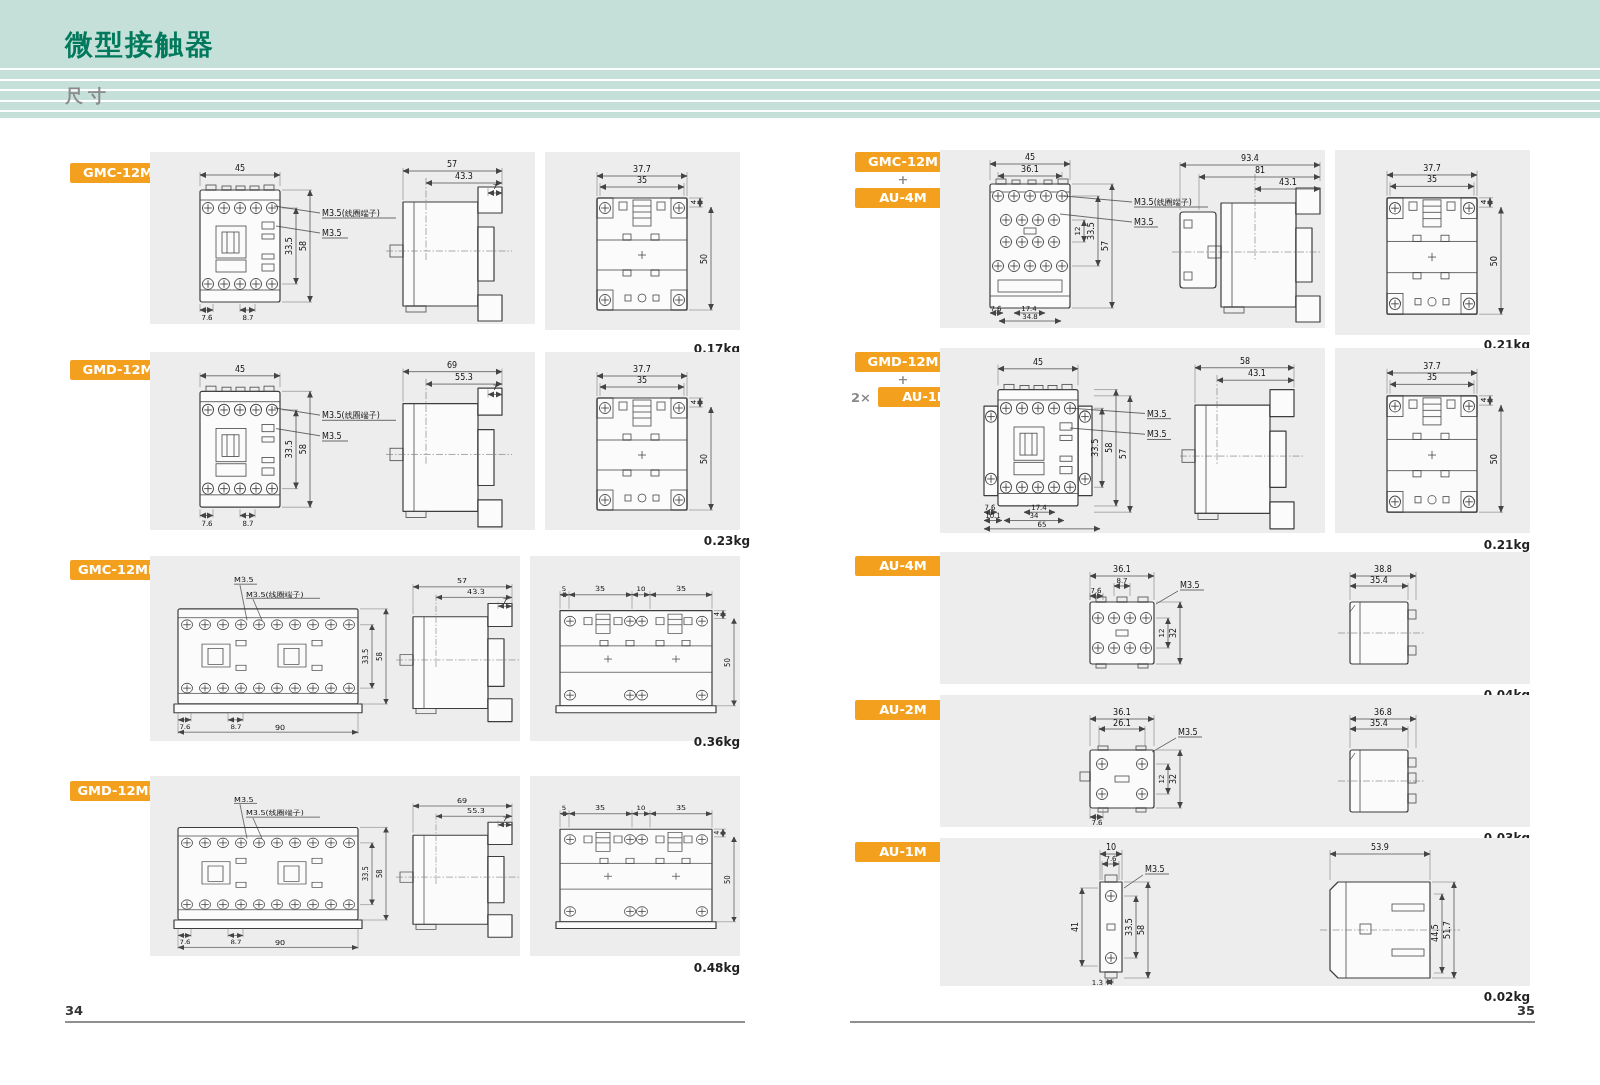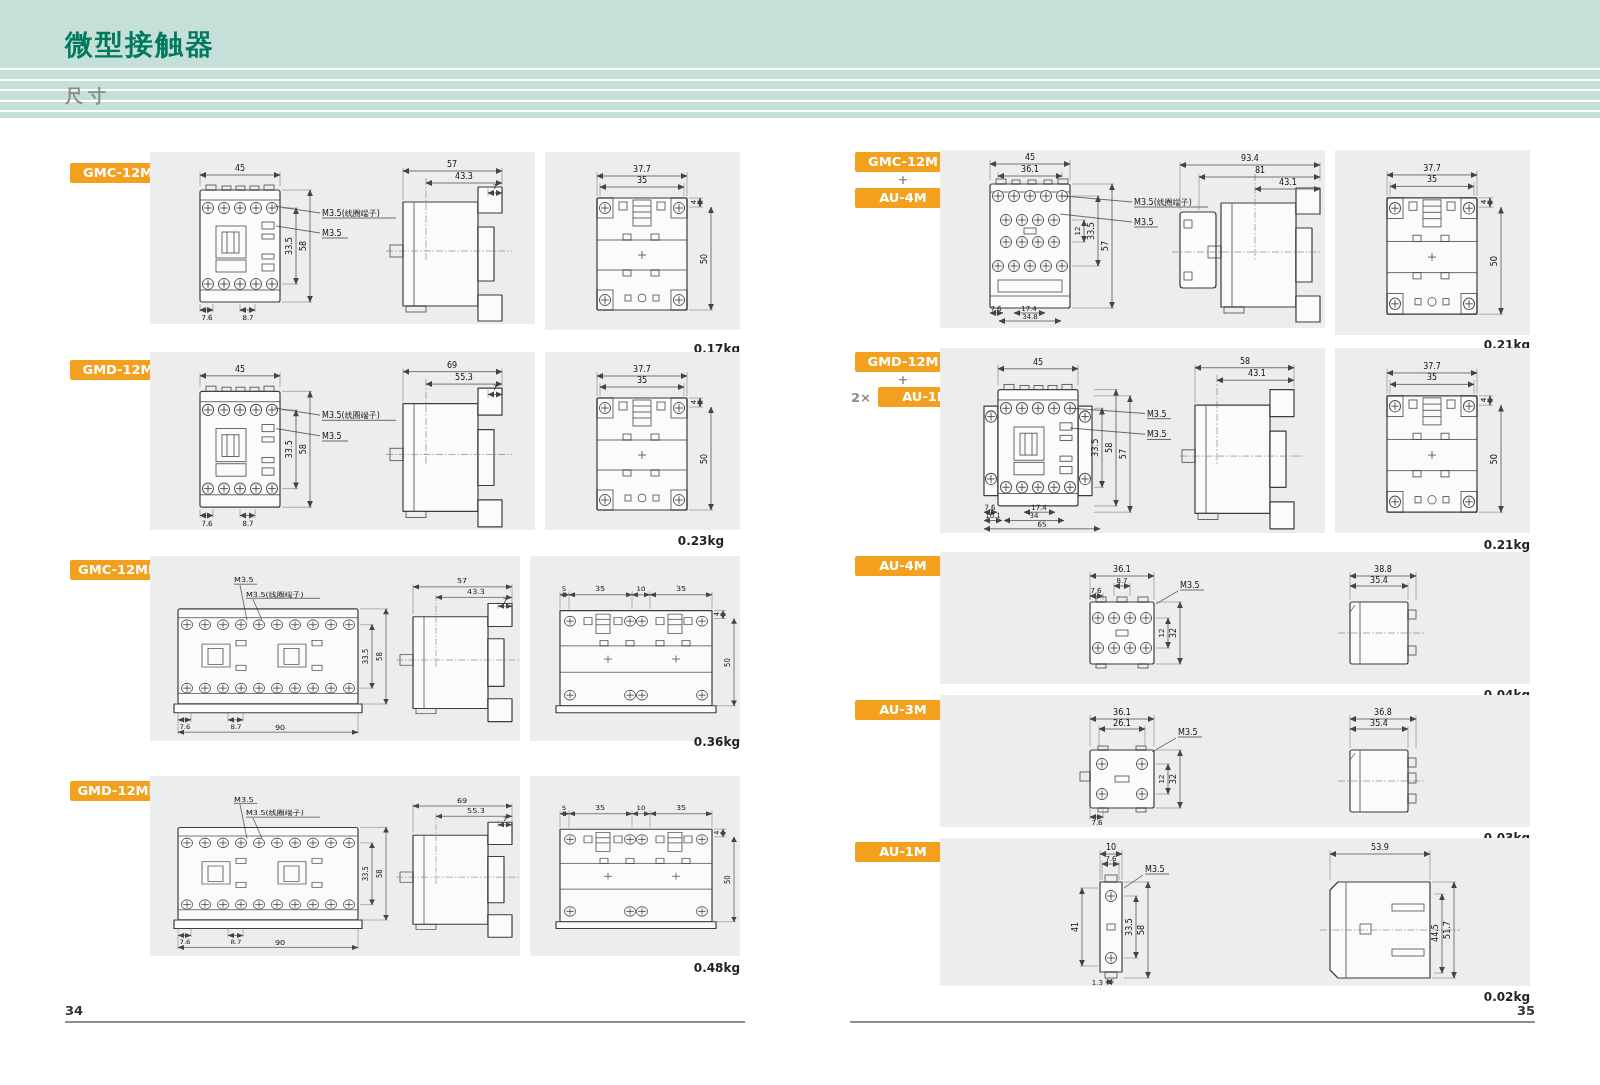--- a/index.html
+++ b/index.html
@@ -392,21 +392,21 @@
         <line class="ex" x1="144" y1="46" x2="158" y2="46"></line>
           <line class="ex" x1="144" y1="55" x2="158" y2="55"></line>
         <line class="dm" x1="155" y1="46" x2="155" y2="55"></line>
           <text class="sm" transform="rotate(-90 151 50)" x="151" y="50">4</text>
         <line class="ex" x1="144" y1="158" x2="168" y2="158"></line>
         <line class="dm" x1="166" y1="55" x2="166" y2="158"></line>
           <text transform="rotate(-90 162 107)" x="162" y="107">50</text>
       </g>
     </svg>
   </div>
-  <div class="wt" style="left:524px;top:534px;width:200px">0.23kg</div>
+  <div class="wt" style="left:550px;top:534px;width:200px">0.23kg</div>
 
   <div class="badge" style="left:70px;top:560px">GMC-12MR</div>
   <div class="dbox" style="left:150px;top:556px;width:370px;height:185px">
     <svg viewBox="0 0 370 210" preserveAspectRatio="none">
       <g>
         <use href="#dev-front-mr" x="28" y="60"></use>
         <text class="st" x="84" y="30">M3.5</text>
           <line class="ld" x1="84" y1="32" x2="107" y2="32"></line>
           <line class="ld" x1="90" y1="33" x2="97" y2="73"></line>
         <text class="st" x="96" y="46">M3.5(线圈端子)</text>
@@ -788,21 +788,21 @@
         <line class="dm" x1="410" y1="24" x2="476" y2="24"></line>
           <text x="443" y="20">38.8</text>
         <line class="ex" x1="468" y1="48" x2="468" y2="31"></line>
         <line class="dm" x1="410" y1="34" x2="468" y2="34"></line>
           <text x="439" y="31">35.4</text>
       </g>
     </svg>
   </div>
   <div class="wt" style="left:1330px;top:688px;width:200px">0.04kg</div>
 
-  <div class="badge" style="left:855px;top:700px">AU-3M</div>
+  <div class="badge" style="left:855px;top:700px">AU-2M</div>
   <div class="dbox" style="left:940px;top:695px;width:590px;height:132px">
     <svg viewBox="0 0 590 132">
       <g>
         <use href="#au2" x="150" y="55"></use>
         <line class="ex" x1="150" y1="51" x2="150" y2="20"></line>
           <line class="ex" x1="214" y1="51" x2="214" y2="20"></line>
         <line class="dm" x1="150" y1="24" x2="214" y2="24"></line>
           <text x="182" y="20">36.1</text>
         <line class="ex" x1="159" y1="51" x2="159" y2="31"></line>
           <line class="ex" x1="205" y1="51" x2="205" y2="31"></line>

